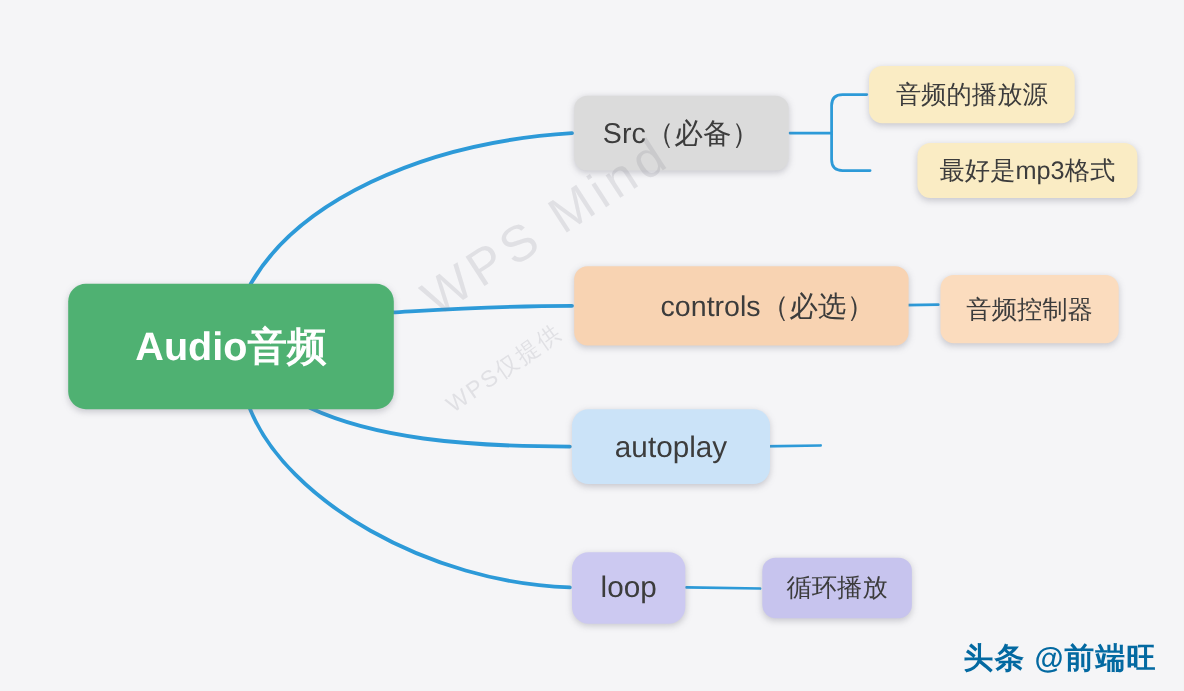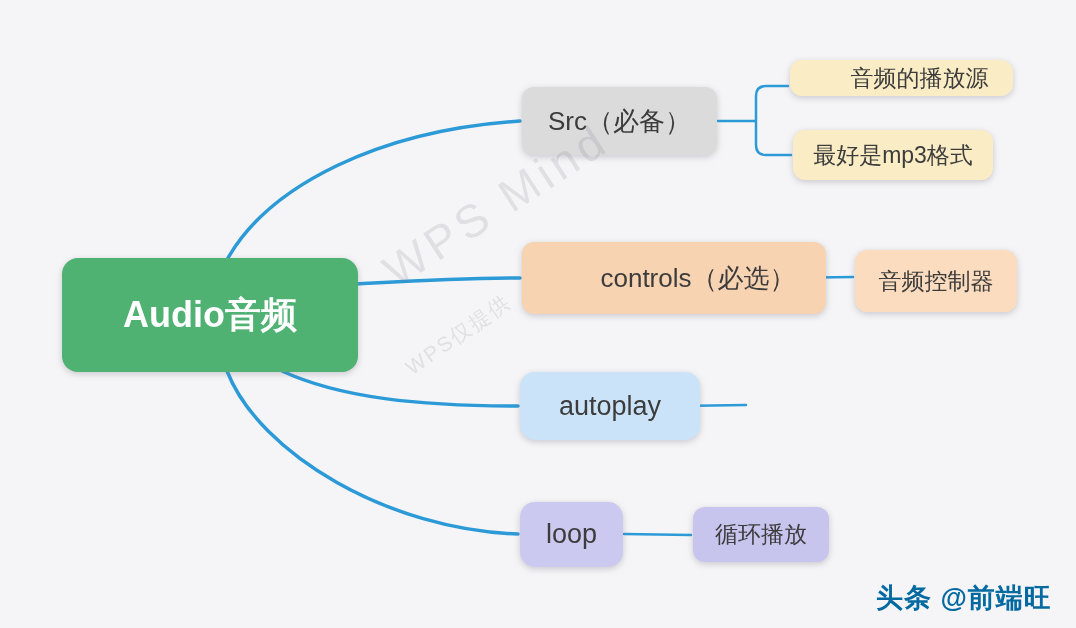--- a/index.html
+++ b/index.html
@@ -43,22 +43,22 @@
     color: #ffffff;
     font-size: 36px;
     font-weight: bold;
   }
   .branch { border-radius: 12px; font-size: 26px; }
   .n-src      { left: 522px; top: 87px;  width: 195px; height: 68px; background: #DBDBDB; }
   .n-controls { left: 522px; top: 242px; width: 256px; height: 72px; background: #F8D3B2; padding-left: 48px; }
   .n-autoplay { left: 520px; top: 372px; width: 180px; height: 68px; background: #CBE3F8; font-size: 27px; border-radius: 15px; }
   .n-loop     { left: 520px; top: 502px; width: 103px; height: 65px; background: #CCC9F1; font-size: 27px; border-radius: 15px; }
   .leaf { border-radius: 12px; font-size: 23px; }
-  .n-c-source { left: 790px; top: 60px;  width: 187px; height: 36px; background: #FAECC4; padding-left: 36px; }
-  .n-c-mp3    { left: 793px; top: 130px; width: 200px; height: 50px; background: #FAECC4; }
+  .n-c-source { left: 790px; top: 60px;  width: 187px; height: 52px; background: #FAECC4; }
+  .n-c-mp3    { left: 834px; top: 130px; width: 200px; height: 50px; background: #FAECC4; }
   .n-c-ctrl   { left: 855px; top: 250px; width: 162px; height: 62px; background: #FBDCBE; }
   .n-c-auto   { left: 748px; top: 377px; width: 132px; height: 55px; background: #C7C5EF; }
   .n-c-loop   { left: 693px; top: 507px; width: 136px; height: 55px; background: #C7C4EE; }
   .wm {
     position: absolute;
     color: rgba(120,120,132,0.16);
     pointer-events: none;
     white-space: nowrap;
   }
   .wm-1 {

